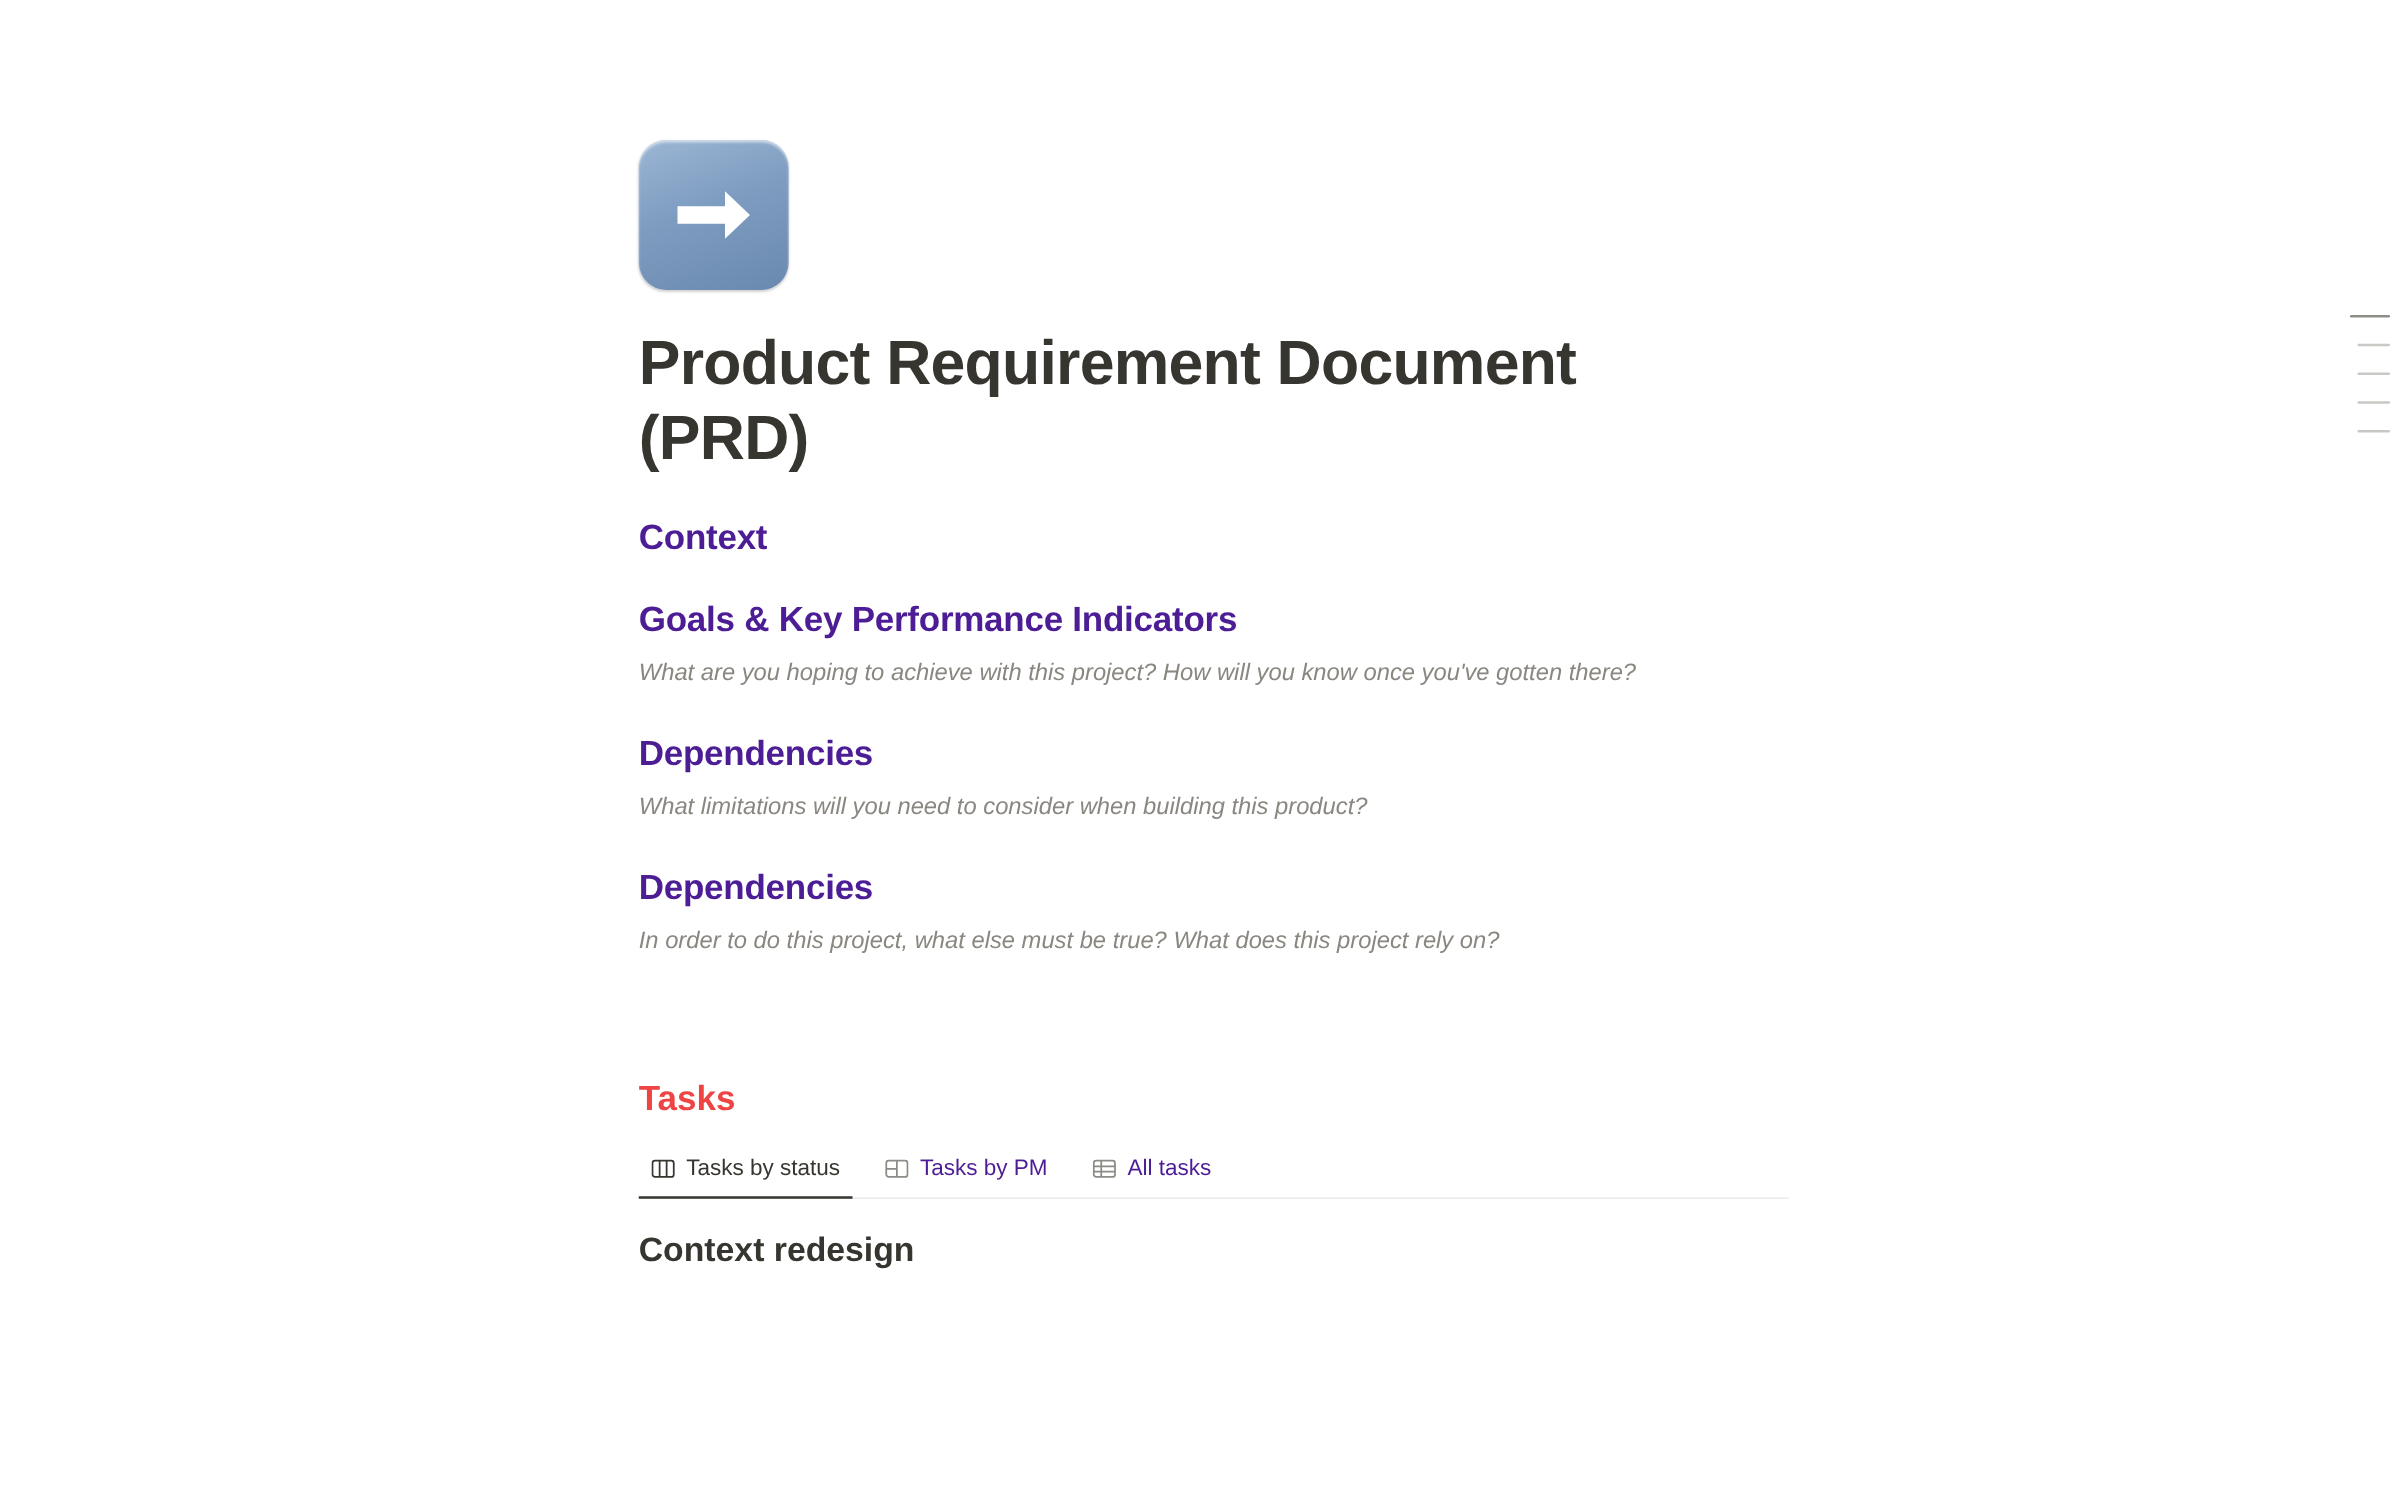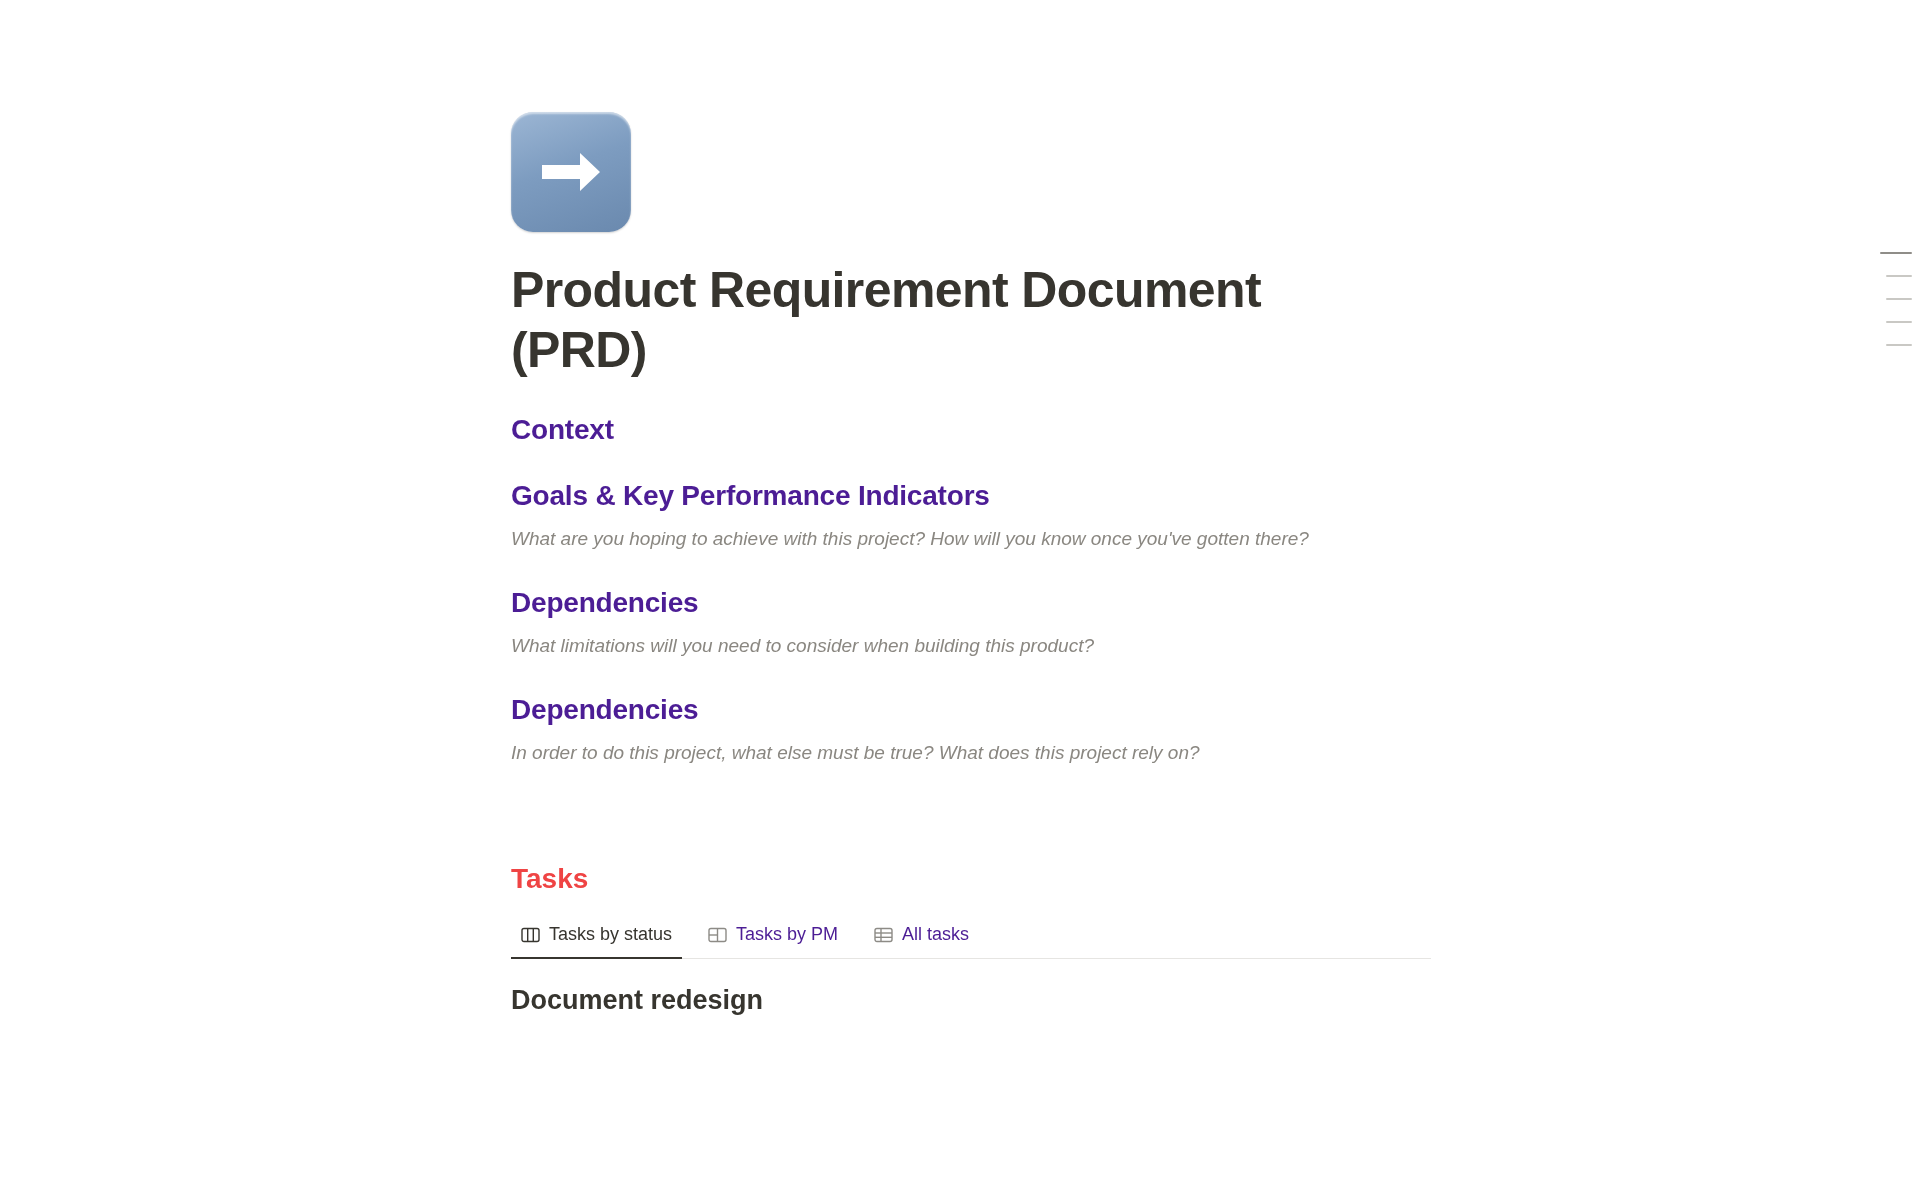--- a/index.html
+++ b/index.html
@@ -204,21 +204,21 @@
               <line x1="1" y1="7" x2="18" y2="7" stroke="#8d8b86" stroke-width="1.4"></line>
               <line x1="1" y1="11.3" x2="18" y2="11.3" stroke="#8d8b86" stroke-width="1.4"></line>
               <line x1="7" y1="2.5" x2="7" y2="15.5" stroke="#8d8b86" stroke-width="1.4"></line>
             </svg>
           </span>
           <span>All tasks</span>
         </div>
 
       </div>
 
-      <div class="board-title">Document redesign</div>
+      <div class="board-title">Context redesign</div>
     </div>
 
   </div>
 
   <div class="outline">
     <div class="outline-mark m0"></div>
     <div class="outline-mark m1"></div>
     <div class="outline-mark m2"></div>
     <div class="outline-mark m3"></div>
     <div class="outline-mark m4"></div>

